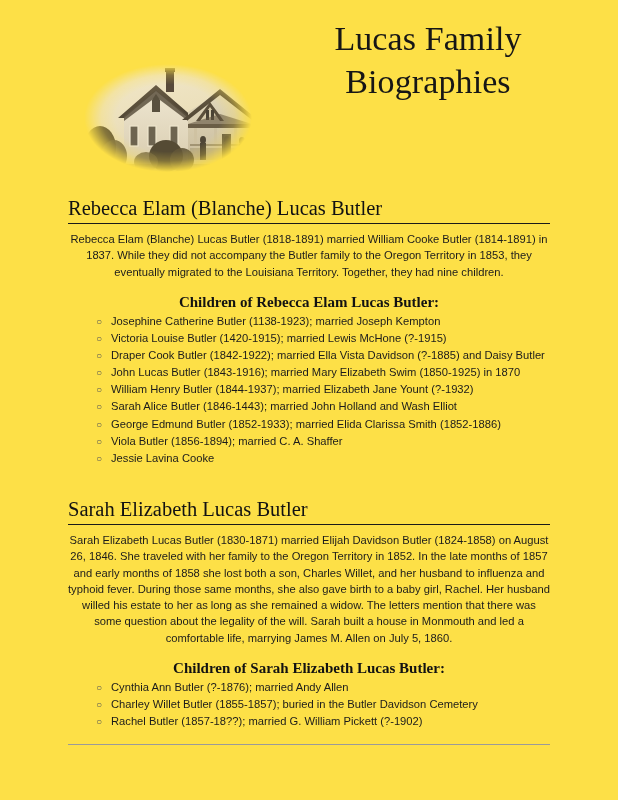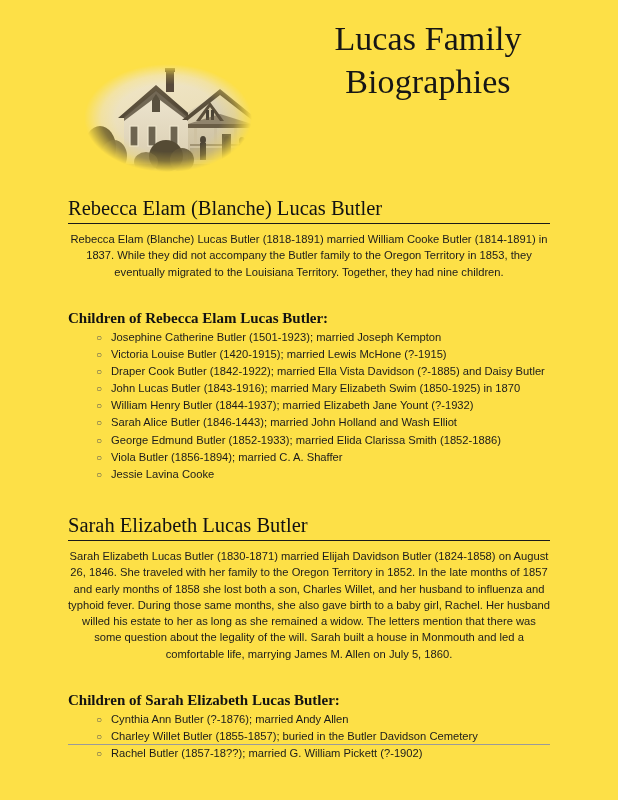--- a/index.html
+++ b/index.html
@@ -78,23 +78,24 @@
     line-height: 1.455;
     color: #1b1b1b;
     margin-top: 7px;
     text-align: center;
   }
   .subheading {
     font-family: "Liberation Serif", "DejaVu Serif", serif;
     font-size: 15px;
     font-weight: 700;
     color: #121212;
-    margin-top: 30px;
+    margin-top: 14px;
     margin-bottom: 2px;
     white-space: nowrap;
+    text-align: center;
   }
   ul.children {
     list-style: none;
     margin: 0;
     padding: 0;
   }
   ul.children li {
     position: relative;
     padding-left: 43px;
     font-size: 11.2px;
@@ -232,21 +233,21 @@
         <div class="title-line">Lucas Family</div>
         <div class="title-line">Biographies</div>
       </div>
     </div>
 
     <div class="section">
       <div class="section-heading">Rebecca Elam (Blanche) Lucas Butler</div>
       <div class="section-body">Rebecca Elam (Blanche) Lucas Butler (1818-1891) married William Cooke Butler (1814-1891) in 1837. While they did not accompany the Butler family to the Oregon Territory in 1853, they eventually migrated to the Louisiana Territory. Together, they had nine children.</div>
       <div class="subheading">Children of Rebecca Elam Lucas Butler:</div>
       <ul class="children">
-        <li><span class="bullet">○</span><span>Josephine Catherine Butler (1501-1923); married Joseph Kempton</span></li>
+        <li><span class="bullet">○</span><span>Josephine Catherine Butler (1138-1923); married Joseph Kempton</span></li>
         <li><span class="bullet">○</span><span>Victoria Louise Butler (1420-1915); married Lewis McHone (?-1915)</span></li>
         <li><span class="bullet">○</span><span>Draper Cook Butler (1842-1922); married Ella Vista Davidson (?-1885) and Daisy Butler</span></li>
         <li><span class="bullet">○</span><span>John Lucas Butler (1843-1916); married Mary Elizabeth Swim (1850-1925) in 1870</span></li>
         <li><span class="bullet">○</span><span>William Henry Butler (1844-1937); married Elizabeth Jane Yount (?-1932)</span></li>
         <li><span class="bullet">○</span><span>Sarah Alice Butler (1846-1443); married John Holland and Wash Elliot</span></li>
         <li><span class="bullet">○</span><span>George Edmund Butler (1852-1933); married Elida Clarissa Smith (1852-1886)</span></li>
         <li><span class="bullet">○</span><span>Viola Butler (1856-1894); married C. A. Shaffer</span></li>
         <li><span class="bullet">○</span><span>Jessie Lavina Cooke</span></li>
       </ul>
     </div>

